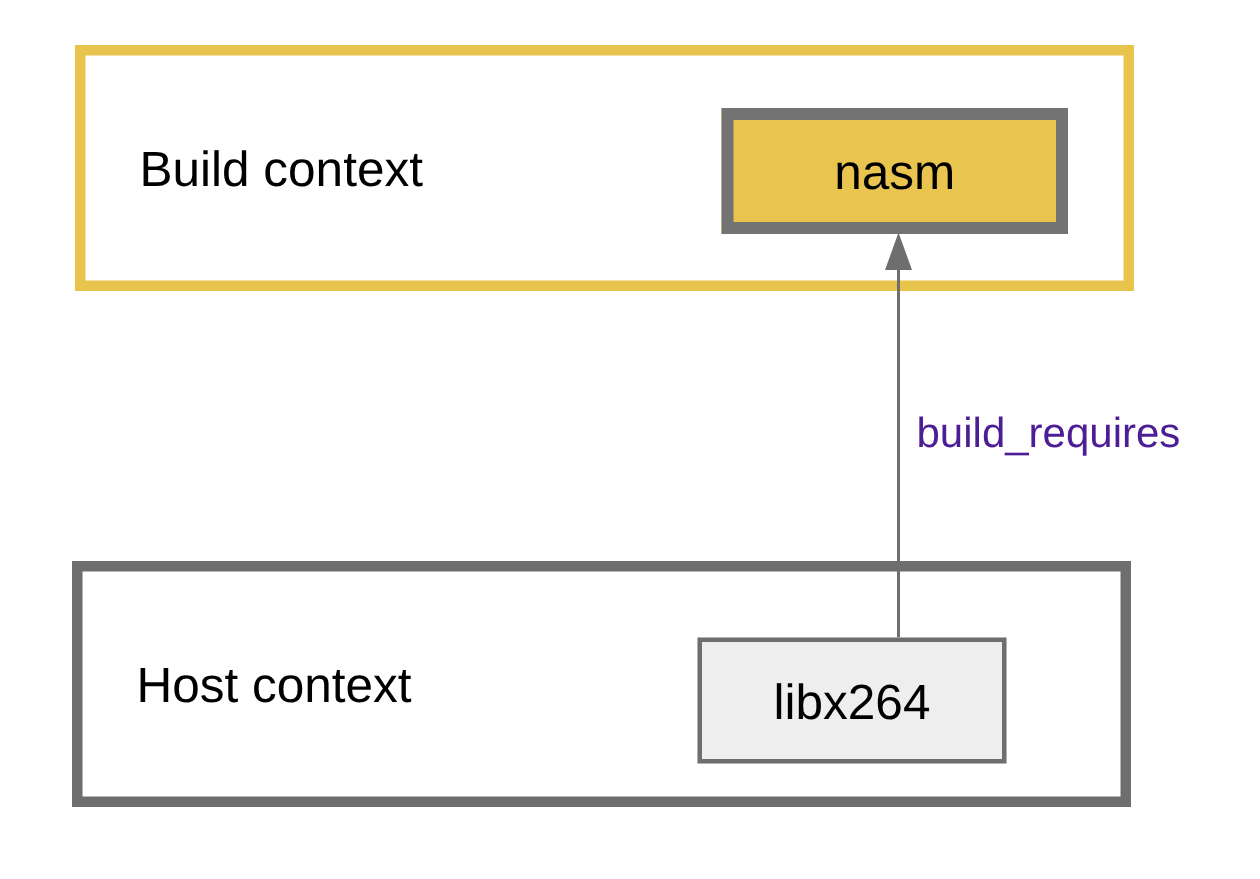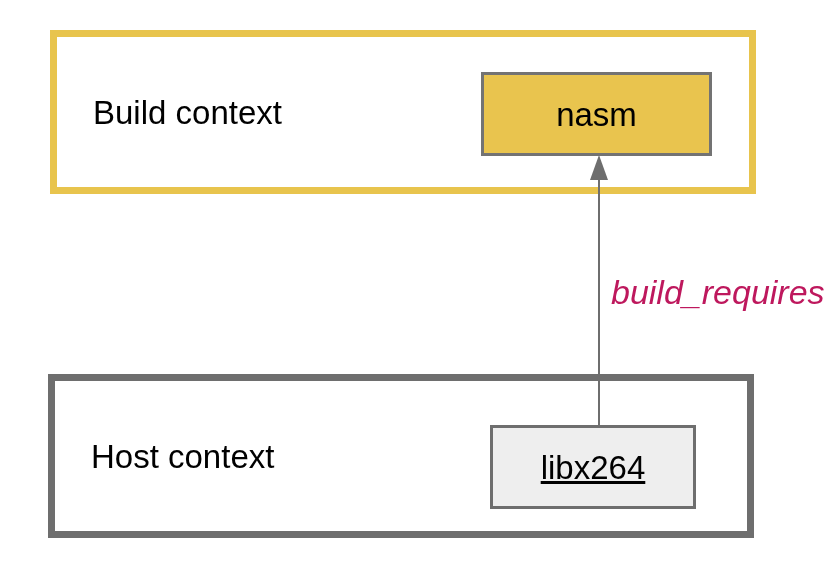--- a/index.html
+++ b/index.html
@@ -72,52 +72,50 @@
     color: #000000;
     white-space: nowrap;
   }
 
   #node-nasm {
     left: 481px;
     top: 72px;
     width: 231px;
     height: 84px;
     background: #e9c44e;
-    border: 3px solid #737373;
+    border: 8px solid #737373;
   }
 
   #node-libx264 {
-    left: 490px;
+    left: 465px;
     top: 425px;
     width: 206px;
     height: 84px;
     background: #eeeeee;
     border: 3px solid #6e6e6e;
-    text-decoration: underline;
   }
 
   
   #edge-layer {
     position: absolute;
     left: 0;
     top: 0;
     width: 840px;
     height: 586px;
     pointer-events: none;
   }
 
   .edge-label {
     position: absolute;
     left: 611px;
     top: 275px;
-    font-size: 34px;
+    font-size: 28px;
     line-height: 1;
-    color: #be185d;
+    color: #4c1d95;
     white-space: nowrap;
-    font-style: italic;
   }
 </style>
 </head>
 <body>
 
 <div id="canvas">
 
   <div id="build-context-group" class="context-group">
     <span class="context-label">Build context</span>
   </div>

